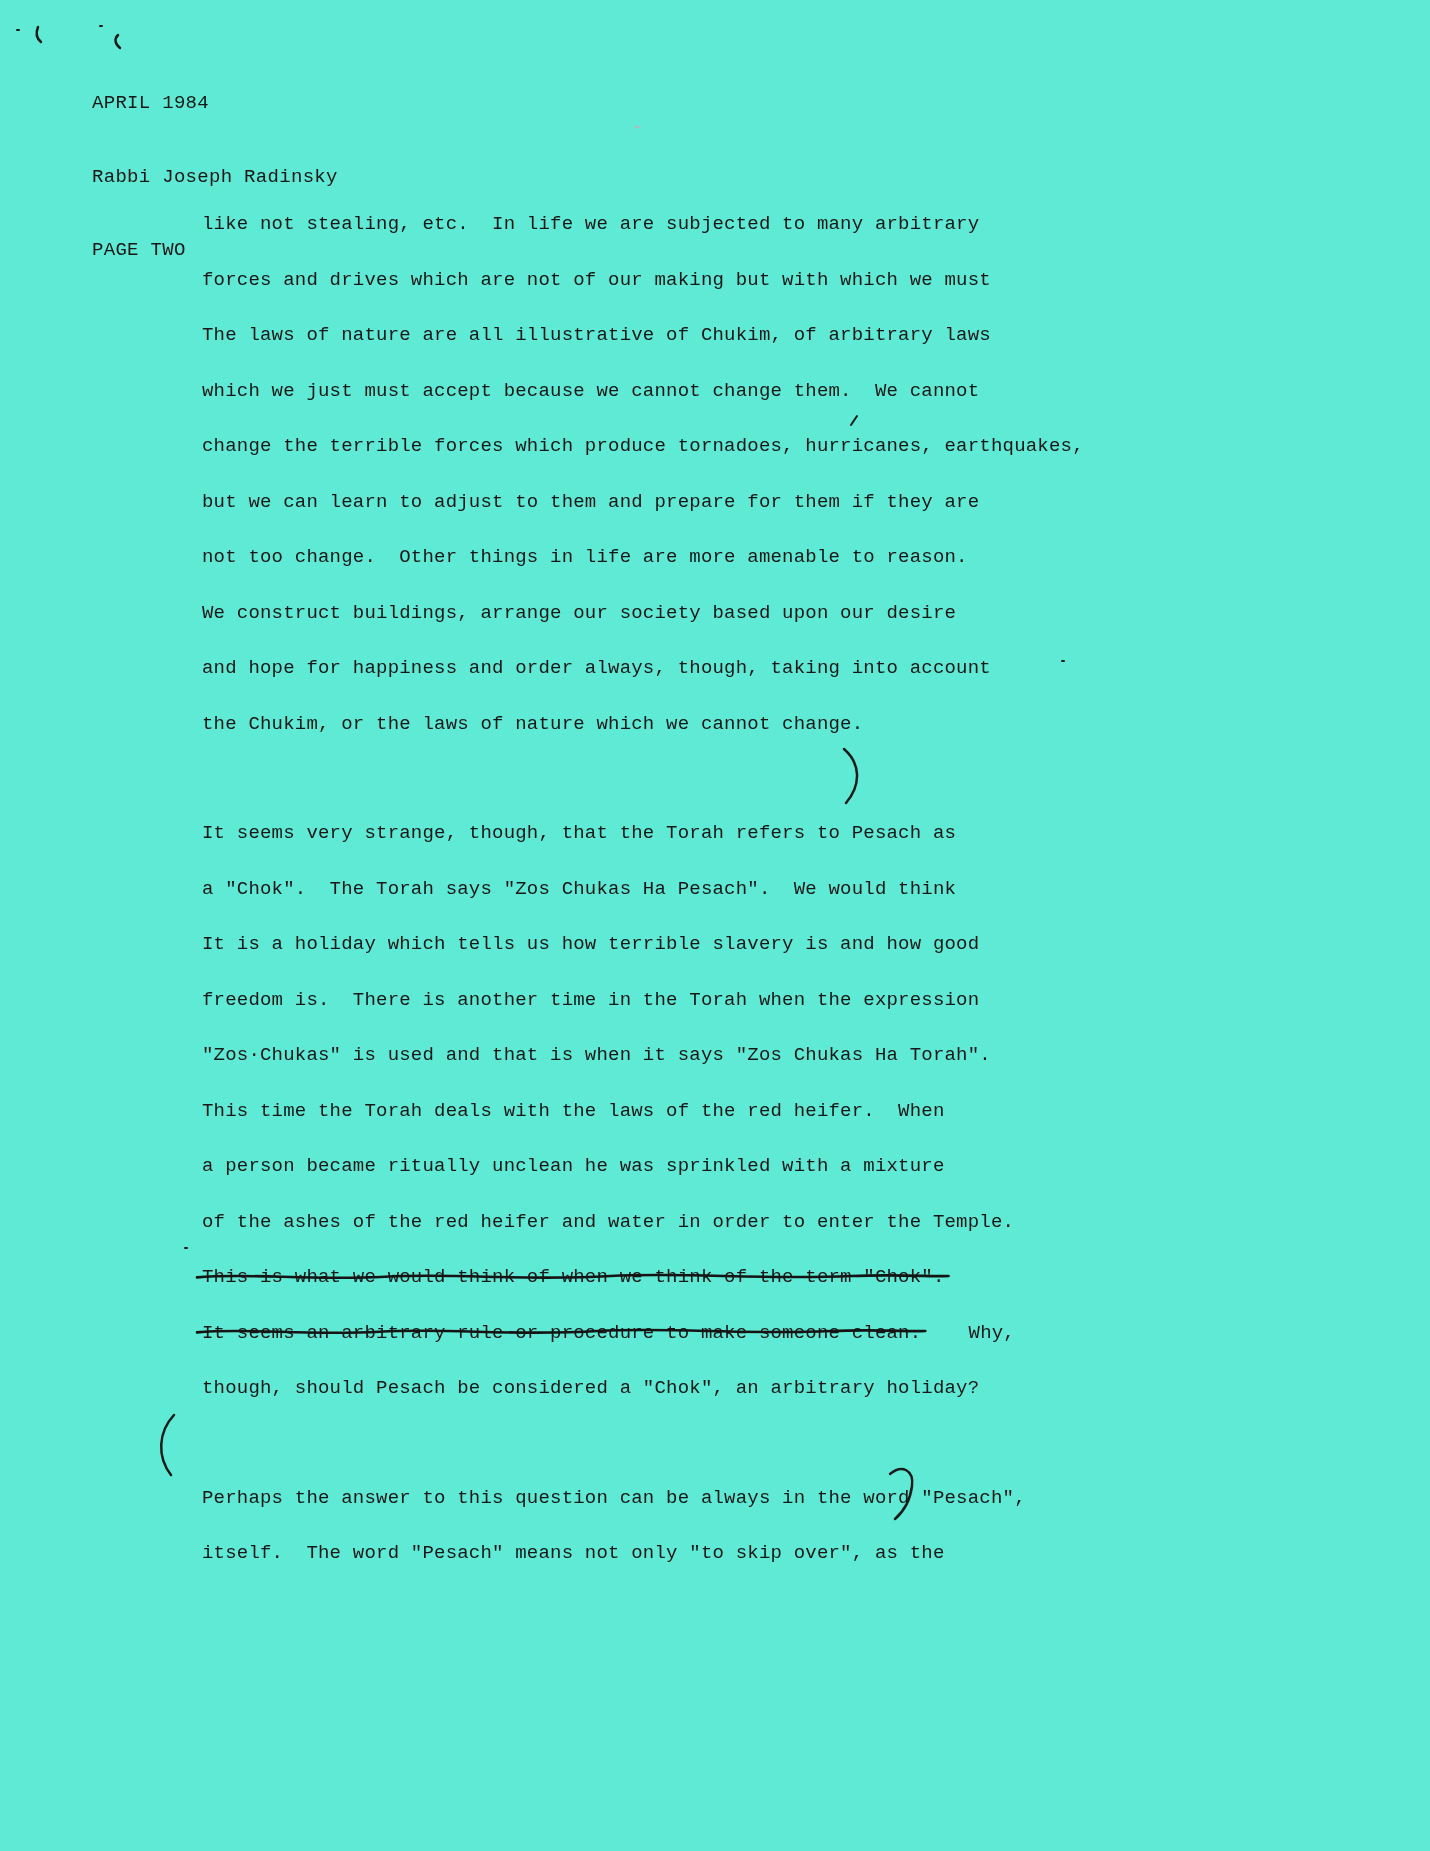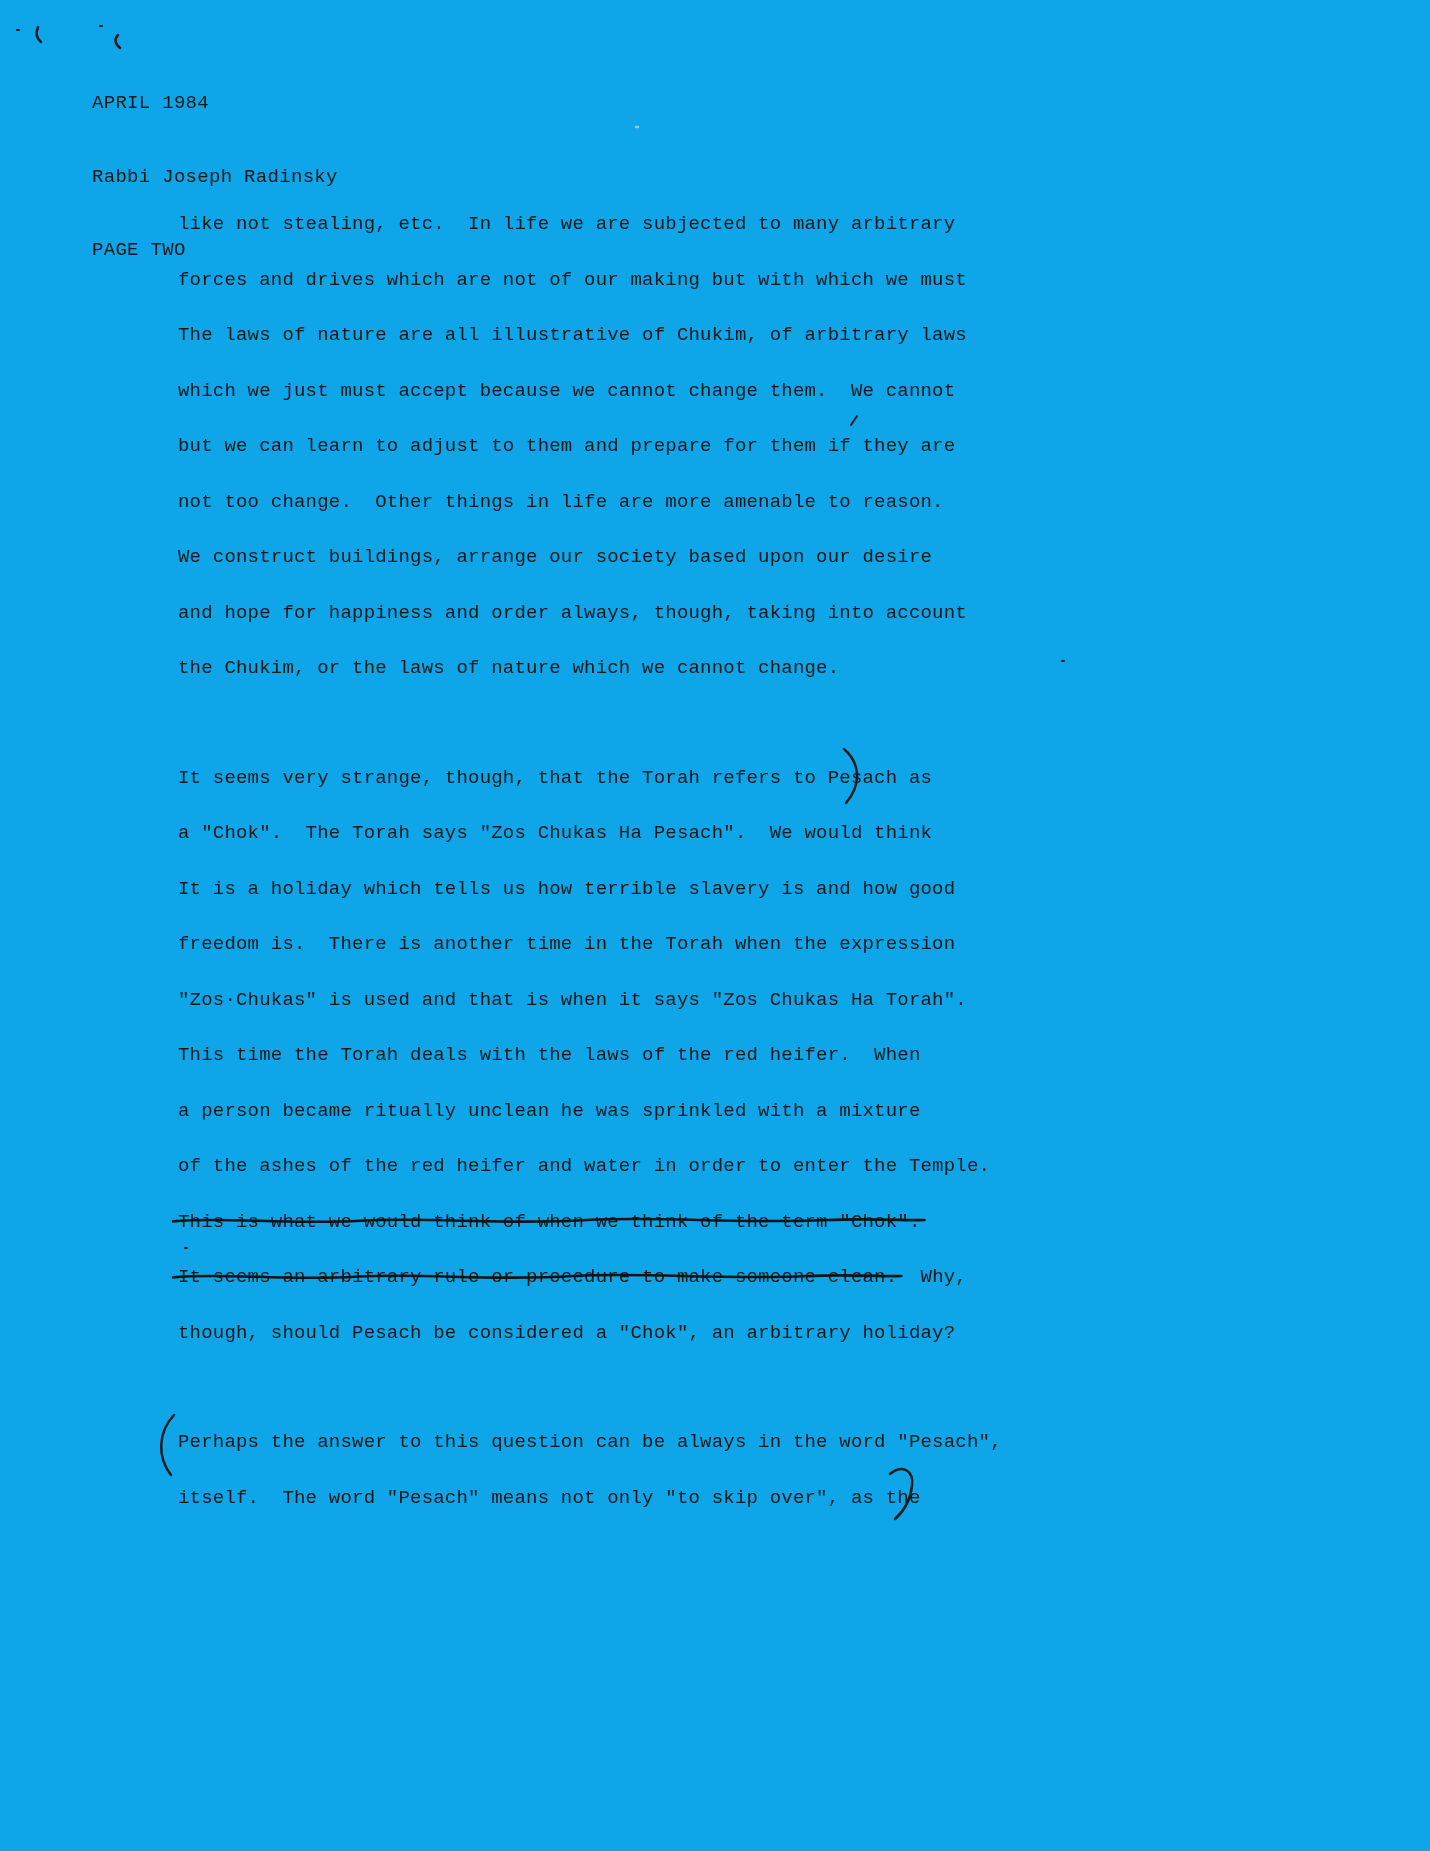--- a/index.html
+++ b/index.html
@@ -1,20 +1,20 @@
 <!DOCTYPE html>
 <html><head>
 <meta charset="utf-8">
 <style>
   html,body{margin:0;padding:0;background:#e8e8e8;}
   .page{
     position:relative;
     width:1430px;
     height:1851px;
-    background:#0ea5e9;
+    background:#5eead4;
     overflow:hidden;
     font-family:"Liberation Mono","DejaVu Sans Mono",monospace;
     color:#171717;
   }
   .header{
     position:absolute;
     left:92px;
     top:42px;
     font-size:19px;
     line-height:24.5px;
@@ -29,21 +29,21 @@
     font-size:19px;
   }
   .para{margin:0;}
   .para + .para{margin-top:54px;}
   .line{
     white-space:pre;
     height:55.5px;
     line-height:55.5px;
     letter-spacing:0.2px;
   }
-  .line span{white-space:pre;}
+  .line span{white-space:pre;margin-left:24px;}
   .struck{
     position:relative;
     display:inline-block;
   }
   .strike-svg{
     position:absolute;
     left:-5px;
     top:50%;
     width:calc(100% + 9px);
     height:16px;
@@ -81,20 +81,21 @@
     <div>Rabbi Joseph Radinsky</div>
     <div>PAGE TWO</div>
   </div>
 
   <div class="doc-body">
       <div class="para">
         <div class="line"><span>like not stealing, etc.  In life we are subjected to many arbitrary</span></div>
         <div class="line"><span>forces and drives which are not of our making but with which we must</span></div>
         <div class="line"><span>The laws of nature are all illustrative of Chukim, of arbitrary laws</span></div>
         <div class="line"><span>which we just must accept because we cannot change them.  We cannot</span></div>
+        <div class="line"><span>change the terrible forces which produce tornadoes, hurricanes, earthquakes,</span></div>
         <div class="line"><span>but we can learn to adjust to them and prepare for them if they are</span></div>
         <div class="line"><span>not too change.  Other things in life are more amenable to reason.</span></div>
         <div class="line"><span>We construct buildings, arrange our society based upon our desire</span></div>
         <div class="line"><span>and hope for happiness and order always, though, taking into account</span></div>
         <div class="line"><span>the Chukim, or the laws of nature which we cannot change.</span></div>
       </div>
       <div class="para">
         <div class="line"><span>It seems very strange, though, that the Torah refers to Pesach as</span></div>
         <div class="line"><span>a "Chok".  The Torah says "Zos Chukas Ha Pesach".  We would think</span></div>
         <div class="line"><span>It is a holiday which tells us how terrible slavery is and how good</span></div>

